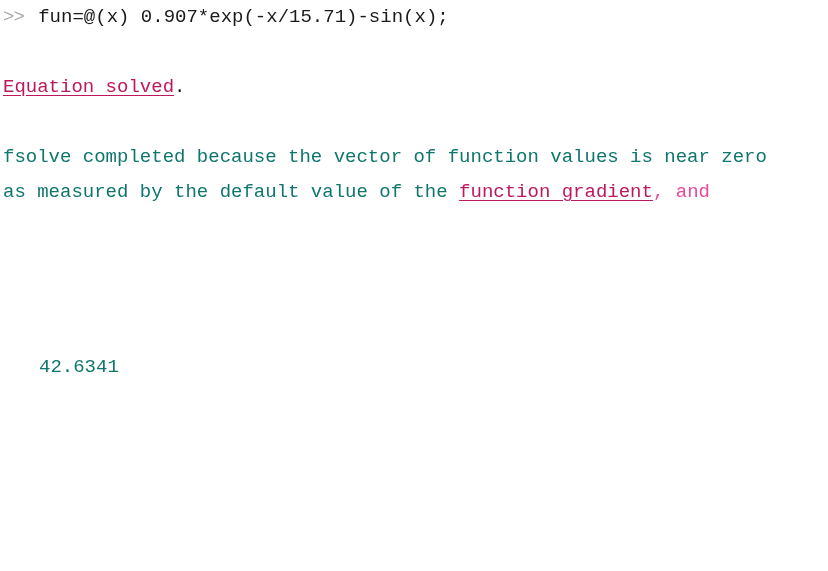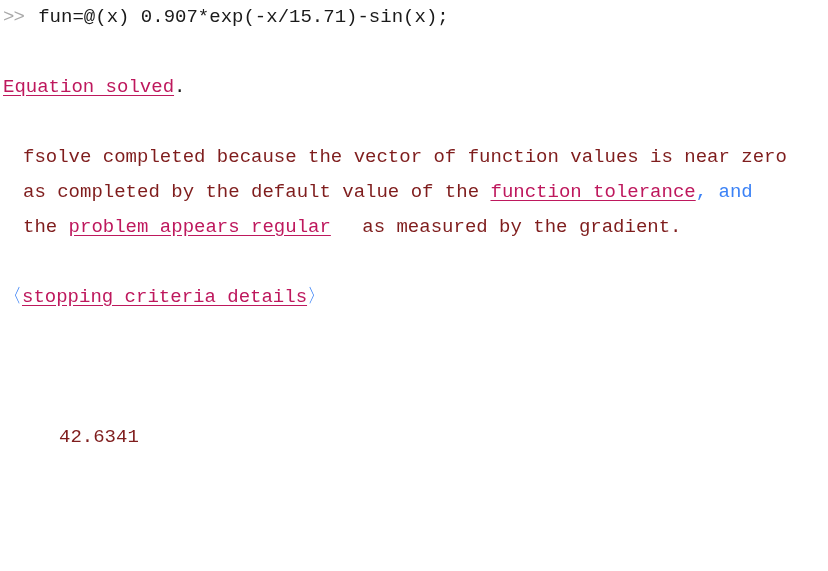--- a/index.html
+++ b/index.html
@@ -40,30 +40,29 @@
   .cmd {
     color: #1a1a1a;
   }
   .link {
     color: #be185d;
     text-decoration: underline;
     text-underline-offset: 3px;
     cursor: pointer;
   }
   .link-plain {
-    color: #3b82f6;
+    color: #ec4899;
     text-decoration: none;
     margin-top: 16px;
   }
   .punct {
     color: #1a1a1a;
   }
   .out {
-    color: #7f1d1d;
-    margin-left: 20px;
+    color: #0f766e;
   }
   .indent4 {
     padding-left: 36px;
   }
 </style>
 </head>
 <body>
 
 <div id="console">
 
@@ -71,27 +70,25 @@
 
 
   <div class="blank"></div>
 
   <div class="line"><span class="link">Equation solved</span><span class="punct">.</span></div>
 
   <div class="blank"></div>
 
   <div class="line"><span class="out">fsolve completed because the vector of function values is near zero</span></div>
 
-  <div class="line"><span class="out">as completed by the default value of the </span><span class="link">function tolerance</span><span class="link-plain">, and</span></div>
+  <div class="line"><span class="out">as measured by the default value of the </span><span class="link">function gradient</span><span class="link-plain">, and</span></div>
 
-  <div class="line"><span class="out">the </span><span class="link">problem appears regular</span><span class="out"> as measured by the gradient.</span></div>
 
   <div class="blank"></div>
 
-  <div class="line"><span class="link-plain">〈</span><span class="link">stopping criteria details</span><span class="link-plain">〉</span></div>
 
   <div class="blank"></div>
 
 
   <div class="blank"></div>
 
 
   <div class="blank"></div>
 
   <div class="line indent4"><span class="out">42.6341</span></div>

